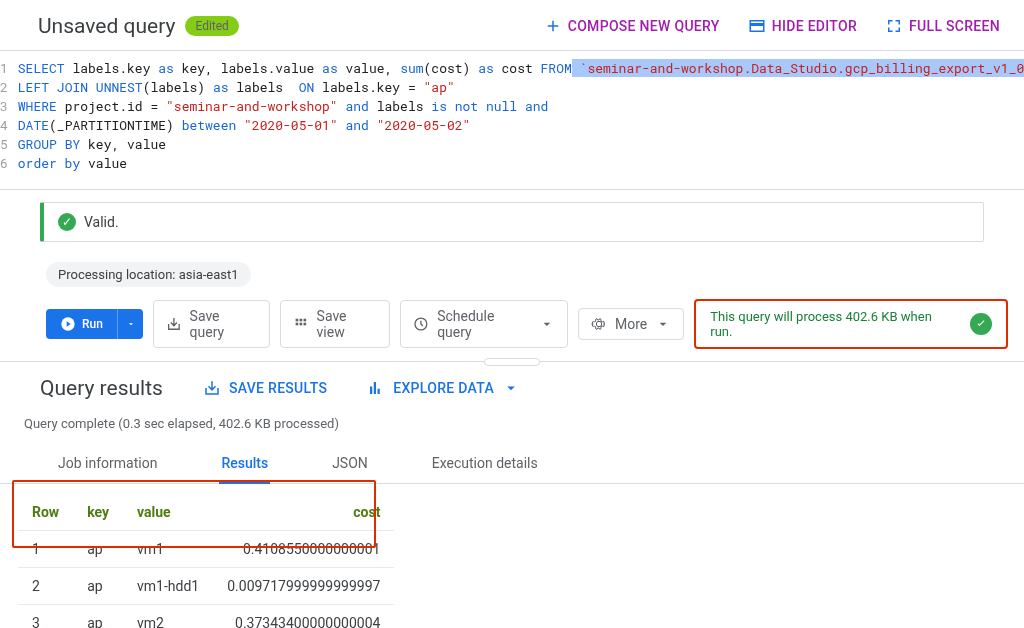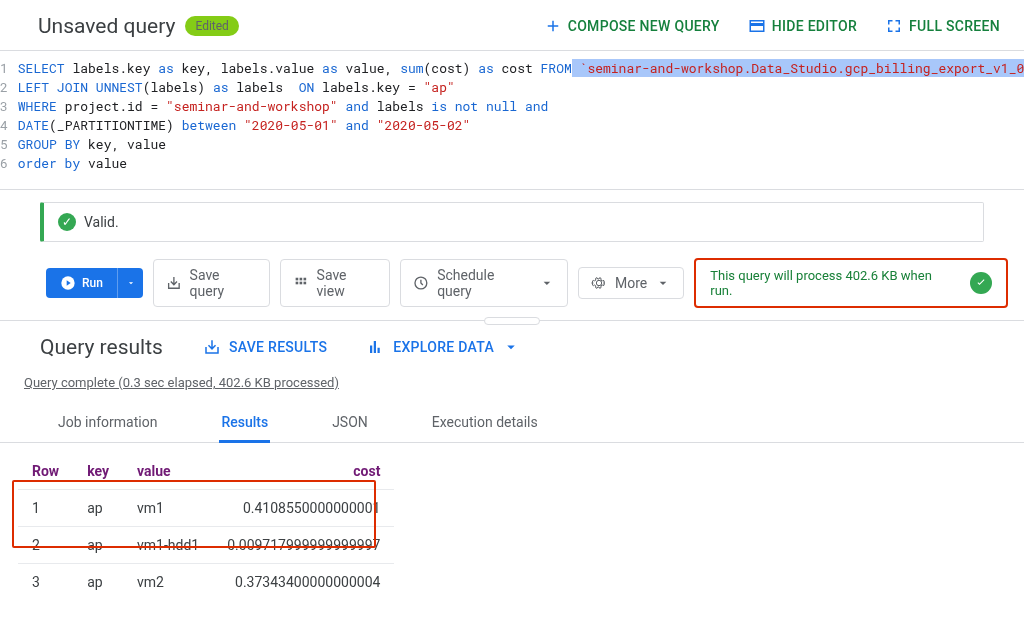--- a/index.html
+++ b/index.html
@@ -2,21 +2,21 @@
 <html><head>
   <meta charset="utf-8">
   <style>
     * { box-sizing: border-box; margin: 0; padding: 0; }
     body { font-family: 'Google Sans', Roboto, Arial, sans-serif; font-size: 14px; color: #3c4043; background: #fff; }
     .container { width: 1024px; height: 628px; overflow: hidden; position: relative; }
     .header { display: flex; align-items: center; padding: 14px 24px 12px 38px; border-bottom: 1px solid #dadce0; }
     .header-title { font-size: 21px; color: #3c4043; font-weight: 400; }
     .badge { background: #84cc16; color: #5f6368; font-size: 12px; padding: 3px 10px; border-radius: 10px; margin-left: 10px; }
     .header-actions { margin-left: auto; display: flex; gap: 28px; }
-    .header-btn { color: #15803d; font-size: 14px; font-weight: 500; display: flex; align-items: center; gap: 6px; cursor: pointer; letter-spacing: 0.3px; }
+    .header-btn { color: #a21caf; font-size: 14px; font-weight: 500; display: flex; align-items: center; gap: 6px; cursor: pointer; letter-spacing: 0.3px; }
     .header-btn svg { fill: #1a73e8; }
     .editor { display: flex; padding: 8px 0 16px 0; border-bottom: 1px solid #dadce0; }
     .gutter { width: 38px; text-align: right; color: #9aa0a6; font-family: 'Roboto Mono', monospace; font-size: 13px; padding-right: 10px; line-height: 19px; }
     .code { font-family: 'Roboto Mono', monospace; font-size: 13px; line-height: 19px; white-space: pre; }
     .kw { color: #1967d2; }
     .func { color: #1967d2; }
     .ident { color: #202124; }
     .str { color: #c5221f; }
     .tbl-sel { background: #a8c7fa; color: #c5221f; }
     .valid-bar { margin: 12px 40px 12px 40px; border: 1px solid #dadce0; border-left: 4px solid #34a853; border-radius: 2px; padding: 10px 14px; display: flex; align-items: center; gap: 8px; }
@@ -28,27 +28,27 @@
     .run-btn .drop { padding: 7px 8px; border-left: 1px solid rgba(255,255,255,0.3); cursor: pointer; }
     .tbtn { border: 1px solid #dadce0; color: #5f6368; border-radius: 4px; padding: 7px 12px; display: flex; align-items: center; gap: 8px; cursor: pointer; font-size: 14px; }
     .tbtn svg { fill: #5f6368; width: 16px; height: 16px; }
     .process-note { margin-left: auto; border: 2px solid #dd2c00; border-radius: 4px; padding: 8px 14px; display: flex; align-items: center; gap: 16px; color: #188038; font-size: 13px; }
     .proc-check { width: 22px; height: 22px; border-radius: 50%; background: #34a853; display: flex; align-items: center; justify-content: center; }
     .drag-handle { width: 56px; height: 8px; border: 1px solid #dadce0; border-radius: 6px; margin: -4px auto 0; background: #fff; }
     .results-header { display: flex; padding: 10px 24px; gap: 40px; }
     .results-title { font-size: 21px; margin-left: 16px; }
     .res-btn { color: #1a73e8; font-weight: 500; display: flex; align-items: center; gap: 8px; cursor: pointer; letter-spacing: 0.3px; }
     .res-btn svg { fill: #1a73e8; width: 18px; height: 18px; }
-    .complete { padding: 6px 24px 10px; color: #5f6368; font-size: 13px; text-decoration: underline; }
+    .complete { padding: 6px 24px 10px; color: #5f6368; font-size: 13px; }
     .tabs { display: flex; gap: 28px; padding: 6px 24px 0; border-bottom: 1px solid #dadce0; }
     .tab { padding: 8px 2px 10px; color: #5f6368; cursor: pointer; font-size: 14px; margin-left: 32px; }
     .tab.active { color: #1a73e8; border-bottom: 3px solid #1a73e8; font-weight: 500; margin-bottom: -1px; }
     .table { padding: 10px 18px 0; }
     .table table { border-collapse: collapse; }
-    .table th { text-align: left; font-weight: 700; color: #701a75; padding: 10px 14px; font-size: 14px; }
+    .table th { text-align: left; font-weight: 700; color: #4d7c0f; padding: 10px 14px; font-size: 14px; }
     .table td { padding: 10px 14px; border-top: 1px solid #e8eaed; font-size: 14px; }
     .table td.num { text-align: right; }
     .highlight-box { position: absolute; border: 2px solid #dd2c00; border-radius: 2px; pointer-events: none; }
   </style>
 </head>
 <body>
 
 <div class="container">
 
   <div class="header">
@@ -91,20 +91,21 @@
 <span class="func">DATE</span><span class="ident">(_PARTITIONTIME) </span><span class="kw">between</span><span class="str"> "2020-05-01"</span><span class="kw"> and</span><span class="str"> "2020-05-02"</span>
 <span class="kw">GROUP</span><span class="kw"> BY</span><span class="ident"> key, value</span>
 <span class="kw">order by</span><span class="ident"> value</span></div>
   </div>
 
   <div class="valid-bar">
     <span class="check-circle">✓</span>
     <span>Valid.</span>
   </div>
 
+  <div><span class="proc-loc">Processing location: asia-east1</span></div>
 
   <div class="toolbar">
     <div class="run-btn">
       <div class="main">
         <svg width="16" height="16" viewBox="0 0 24 24" fill="#fff">
             <circle cx="12" cy="12" r="10" fill="#fff"></circle>
             <path d="M10 8l6 4-6 4z" fill="#1a73e8"></path>
           </svg>
         <span>Run</span>
       </div>

